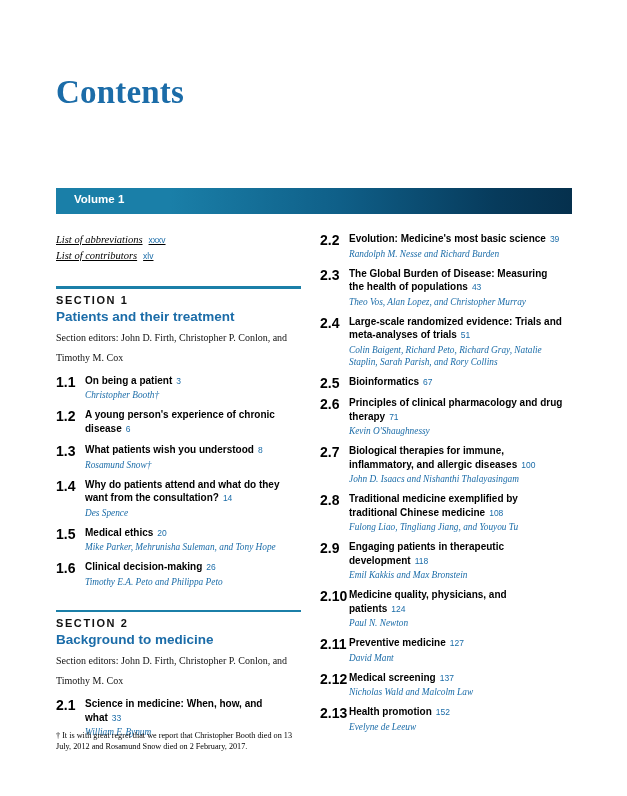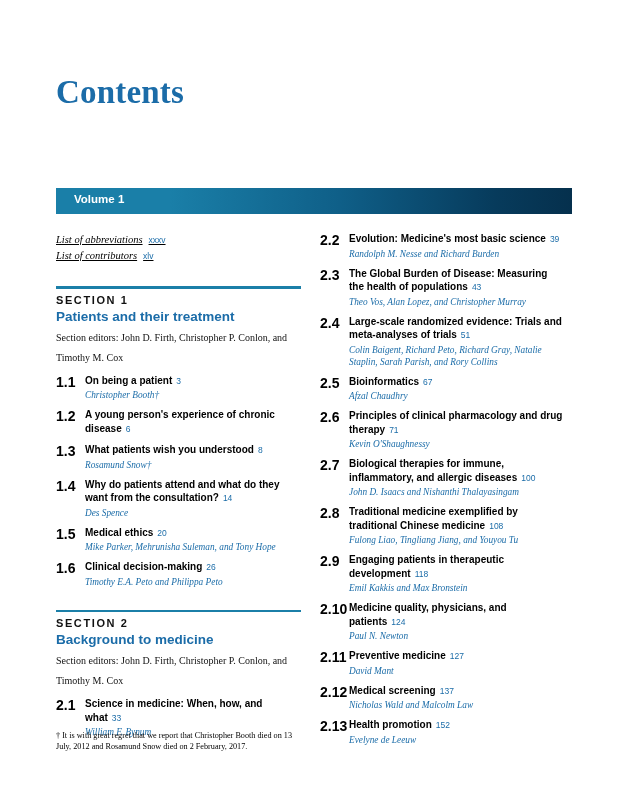--- a/index.html
+++ b/index.html
@@ -243,21 +243,20 @@
 
     <div class="entry">
       <span class="num">2.4</span>
       <div class="title"><span>Large-scale randomized evidence: Trials and meta-analyses of trials</span><span class="pg">51</span></div>
       <div class="authors">Colin Baigent, Richard Peto, Richard Gray, Natalie Staplin, Sarah Parish, and Rory Collins</div>
     </div>
 
     <div class="entry">
       <span class="num">2.5</span>
       <div class="title"><span>Bioinformatics</span><span class="pg">67</span></div>
-      <div class="authors">Afzal Chaudhry</div>
     </div>
 
     <div class="entry">
       <span class="num">2.6</span>
       <div class="title"><span>Principles of clinical pharmacology and drug therapy</span><span class="pg">71</span></div>
       <div class="authors">Kevin O'Shaughnessy</div>
     </div>
 
     <div class="entry">
       <span class="num">2.7</span>

